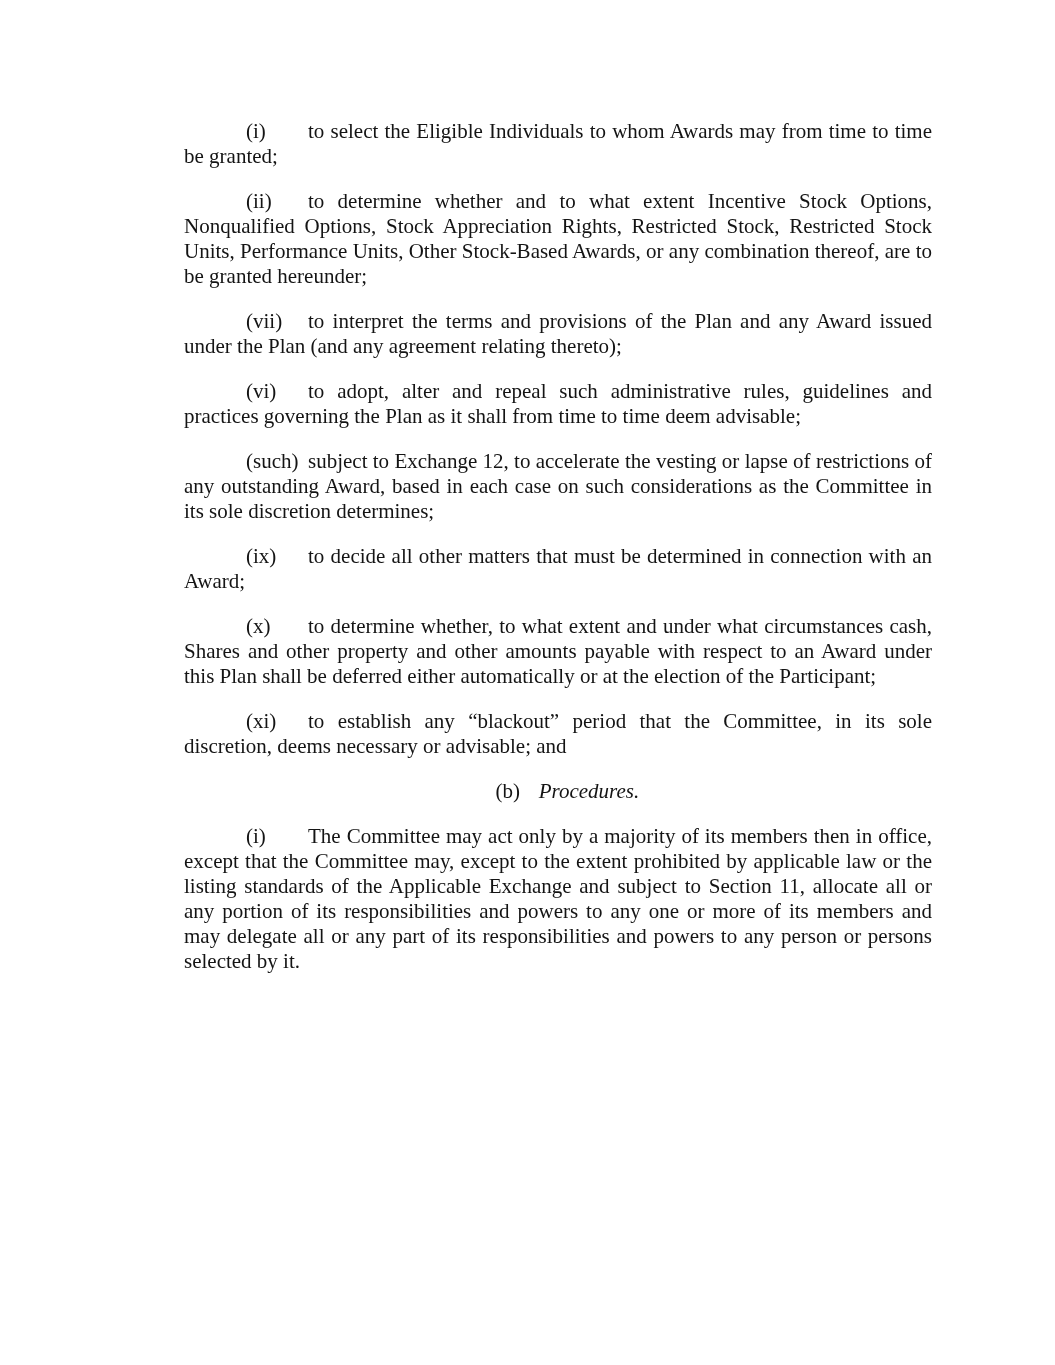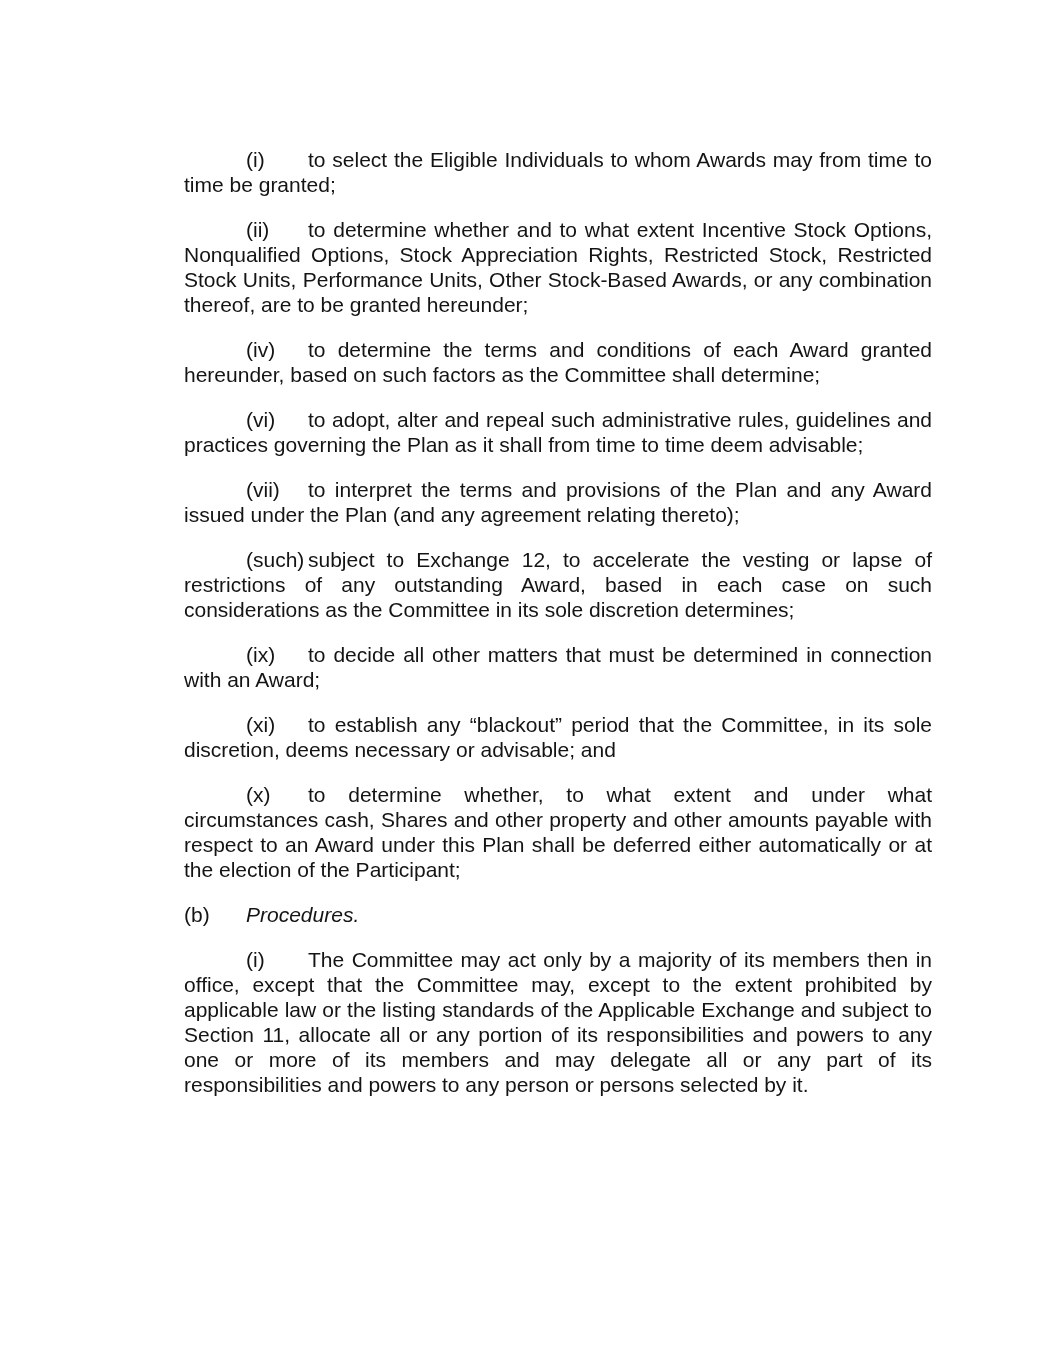--- a/index.html
+++ b/index.html
@@ -7,35 +7,34 @@
     padding: 0;
     background: #ffffff;
   }
   .page {
     position: relative;
     width: 1055px;
     height: 1122px;
     background: #ffffff;
     box-sizing: border-box;
     padding: 119px 123px 0 184px;
-    font-family: Liberation Sans, sans-serif;
+    font-family: Liberation Serif, serif;
     font-size: 21px;
     line-height: 25px;
     color: #141414;
     overflow: hidden;
-    margin-top: 28px;
   }
   p.item {
     margin: 0 0 20px 0;
     text-align: justify;
     text-indent: 62px;
   }
   p.sub-heading {
     margin: 0 0 20px 0;
-    text-align: left;
+    text-align: center;
     text-indent: 0;
   }
   span.num {
     display: inline-block;
     width: 62px;
     text-indent: 0;
   }
   span.ital {
     font-style: italic;
   }
@@ -51,34 +50,33 @@
 </head>
 <body>
 
 <div class="page">
 
   <p class="item"><span class="num">(i)</span><span>to select the Eligible Individuals to whom Awards may from time to time be granted;</span></p>
 
   <p class="item"><span class="num">(ii)</span><span>to determine whether and to what extent Incentive Stock Options, Nonqualified Options, Stock Appreciation Rights, Restricted Stock, Restricted Stock Units, Performance Units, Other Stock-Based Awards, or any combination thereof, are to be granted hereunder;</span></p>
 
 
-  <p class="item"><span class="num">(iv)</span><span>to determine the terms and conditions of each Award granted hereunder, based on such factors as the Committee shall determine;</span></p>
 
 
+  <p class="item"><span class="num">(vii)</span><span>to interpret the terms and provisions of the Plan and any Award issued under the Plan (and any agreement relating thereto);</span></p>
+
   <p class="item"><span class="num">(vi)</span><span>to adopt, alter and repeal such administrative rules, guidelines and practices governing the Plan as it shall from time to time deem advisable;</span></p>
-
-  <p class="item"><span class="num">(vii)</span><span>to interpret the terms and provisions of the Plan and any Award issued under the Plan (and any agreement relating thereto);</span></p>
 
   <p class="item"><span class="num">(such)</span><span>subject to Exchange 12, to accelerate the vesting or lapse of restrictions of any outstanding Award, based in each case on such considerations as the Committee in its sole discretion determines;</span></p>
 
   <p class="item"><span class="num">(ix)</span><span>to decide all other matters that must be determined in connection with an Award;</span></p>
 
+  <p class="item"><span class="num">(x)</span><span>to determine whether, to what extent and under what circumstances cash, Shares and other property and other amounts payable with respect to an Award under this Plan shall be deferred either automatically or at the election of the Participant;</span></p>
+
   <p class="item"><span class="num">(xi)</span><span>to establish any “blackout” period that the Committee, in its sole discretion, deems necessary or advisable; and</span></p>
-
-  <p class="item"><span class="num">(x)</span><span>to determine whether, to what extent and under what circumstances cash, Shares and other property and other amounts payable with respect to an Award under this Plan shall be deferred either automatically or at the election of the Participant;</span></p>
 
 
   <p class="sub-heading"><span class="num">(b)</span><span class="ital">Procedures.</span></p>
 
   <p class="item"><span class="num">(i)</span><span>The Committee may act only by a majority of its members then in office, except that the Committee may, except to the extent prohibited by applicable law or the listing standards of the Applicable Exchange and subject to Section 11, allocate all or any portion of its responsibilities and powers to any one or more of its members and may delegate all or any part of its responsibilities and powers to any person or persons selected by it.</span></p>
 
   <div class="page-number">6</div>
 
 </div>
 

